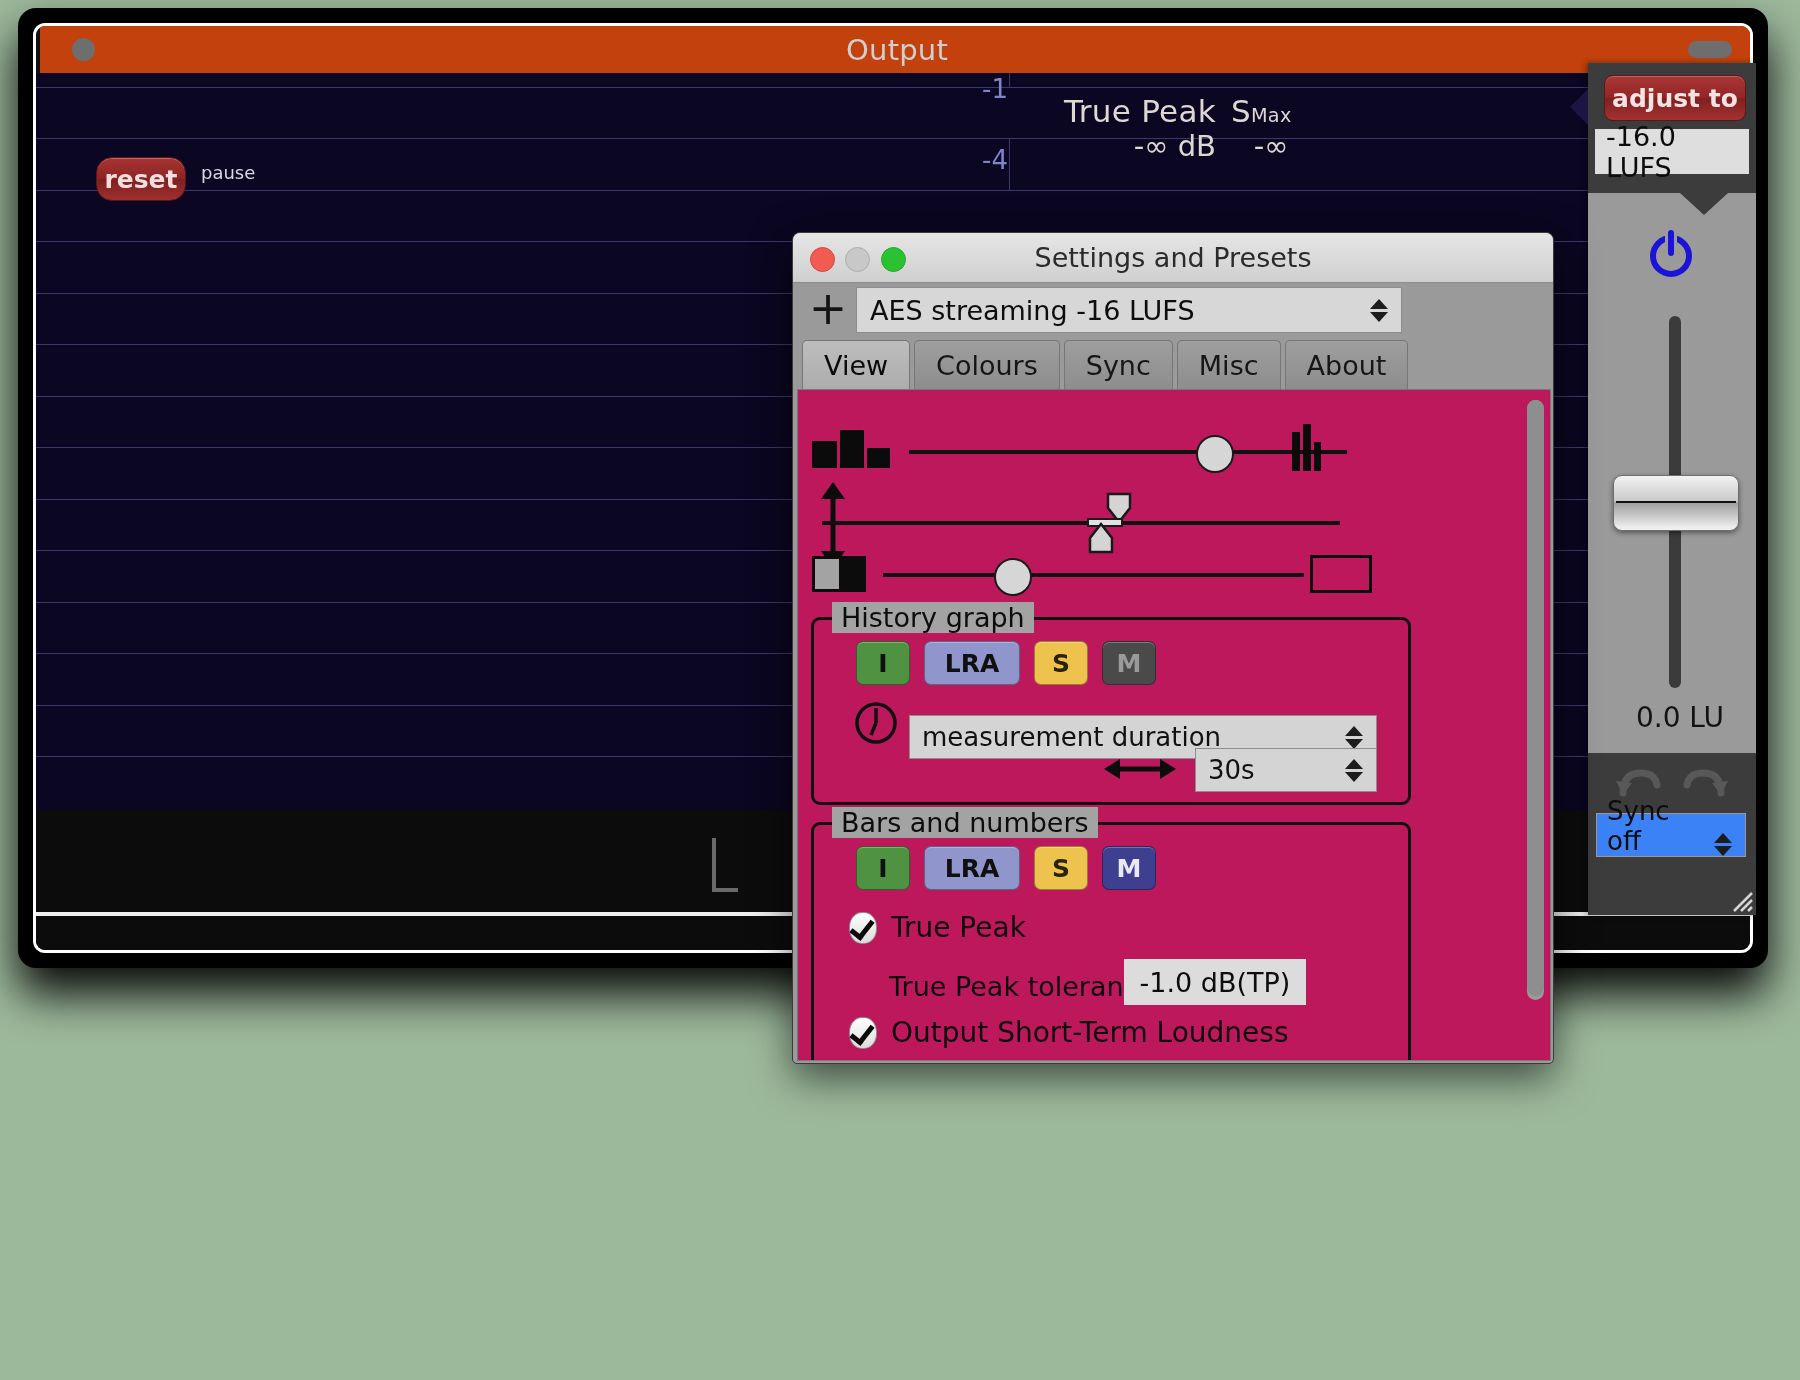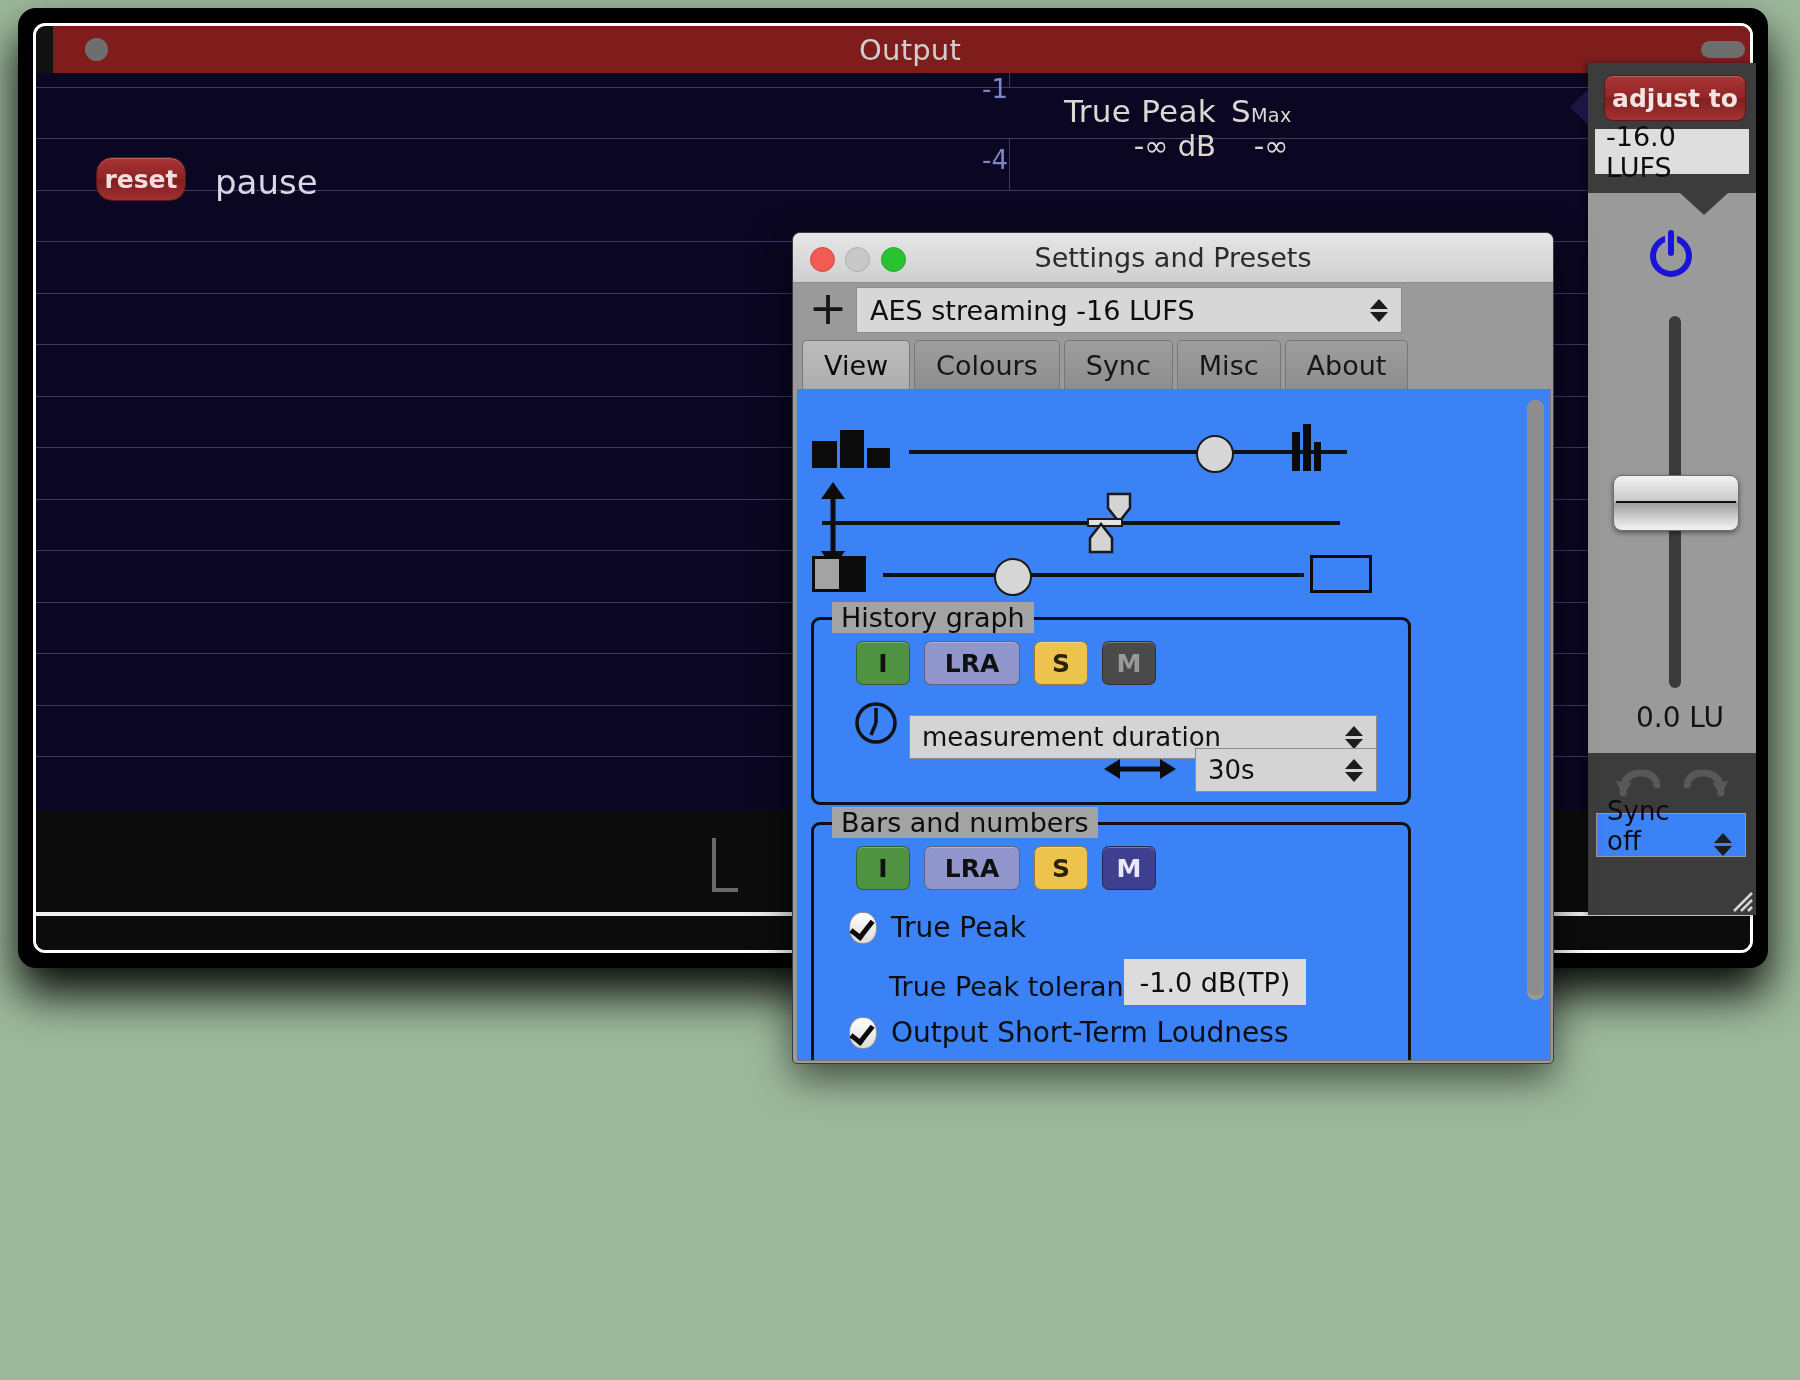--- a/index.html
+++ b/index.html
@@ -28,23 +28,23 @@
     position: absolute;
     left: 15px; top: 15px;
     width: 1720px; height: 930px;
     border-radius: 12px;
     background: #111113;
     border: 3px solid #ffffff;
     box-sizing: border-box;
     overflow: hidden;
   }
   .out-titlebar {
-    position: absolute; left: 17px; top: 0;
+    position: absolute; left: 4px; top: 0;
     width: 100%; height: 47px;
-    background: #7f1d1d;
+    background: #c2410c;
   }
   .out-title {
     position: absolute; left: 0; top: 7px;
     width: 100%; text-align: center;
     color: #cfcfcf; font-size: 29px;
     letter-spacing: .2px;
   }
   .tb-dot-left {
     position: absolute; left: 32px; top: 12px;
     width: 23px; height: 23px; border-radius: 50%;
@@ -77,21 +77,21 @@
     border-radius: 16px;
     background: linear-gradient(180deg, #a73434 0%, #8e2424 48%, #7e1f1f 52%, #a03030 100%);
     border: 1px solid #5d1515;
     color: #f2dede;
     font-size: 25px; font-weight: bold;
     display: flex; align-items: center; justify-content: center;
     box-shadow: inset 0 1px 0 rgba(255,255,255,.25);
   }
   .lbl-pause {
     position: absolute; left: 165px; top: 89px;
-    color: #d8d8e4; font-size: 34px; margin-left: 14px;
+    color: #d8d8e4; font-size: 18px;
   }
   .lbl-help {
     position: absolute; left: 86px; top: 740px;
     color: #8e9ad0; font-size: 26px;
   }
   .ytick {
     position: absolute;
     color: #7e86c8; font-size: 26px;
     text-align: right;
   }
@@ -284,21 +284,21 @@
     box-sizing: border-box;
   }
   .tab.active {
     background: linear-gradient(180deg,#bdbdbd,#acacac);
     color: #0a0a0a;
   }
 
   .dlg-body {
     position: absolute; left: 4px; top: 156px;
     width: 754px; height: 672px;
-    background: #3b82f6;
+    background: #be185d;
     border: 1px solid #787878;
     box-sizing: border-box;
     overflow: hidden;
   }
   .dlg-scrollbar {
     position: absolute; right: 6px; top: 10px;
     width: 17px; height: 600px; border-radius: 9px;
     background: #9a9a9a;
   }
   .dlg-scrollthumb {

